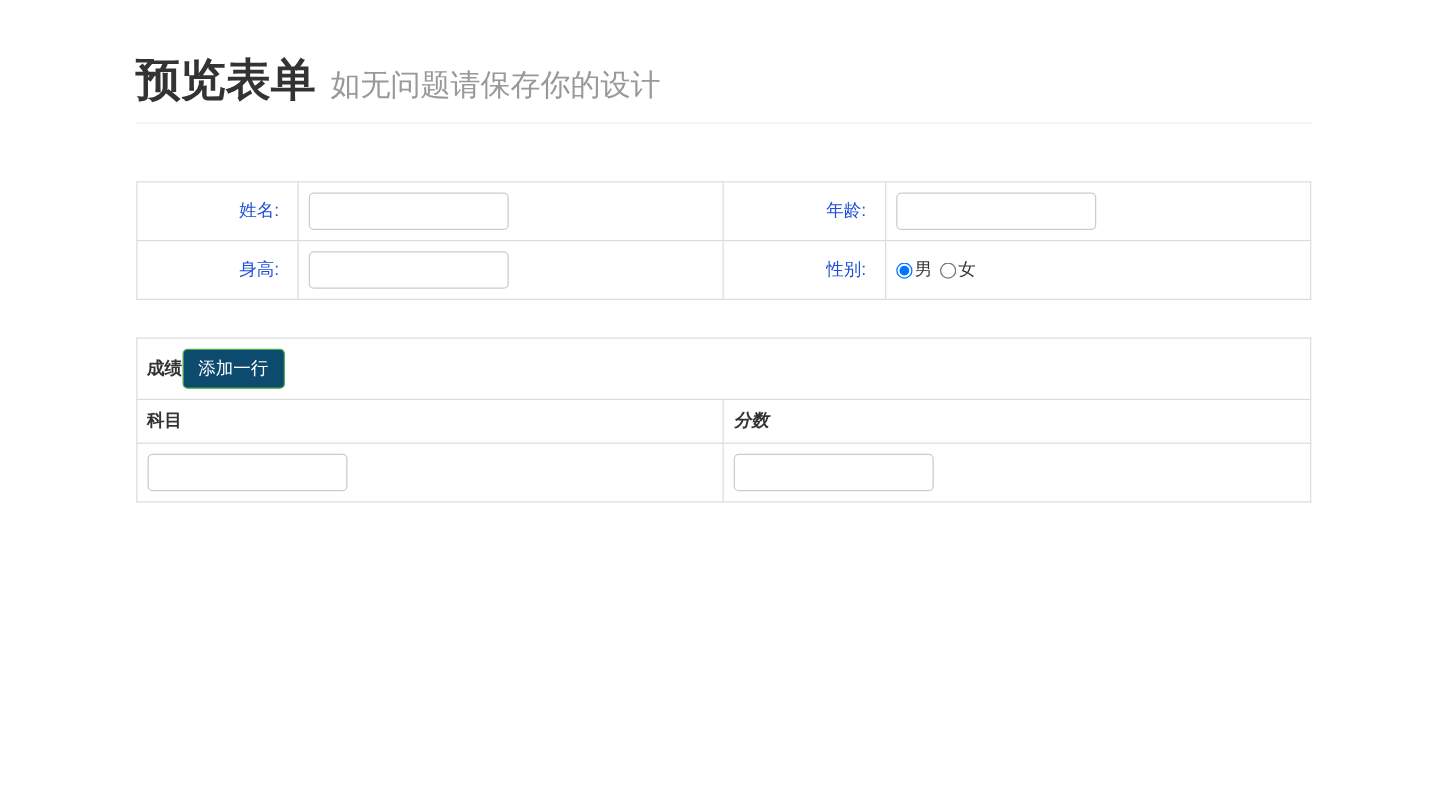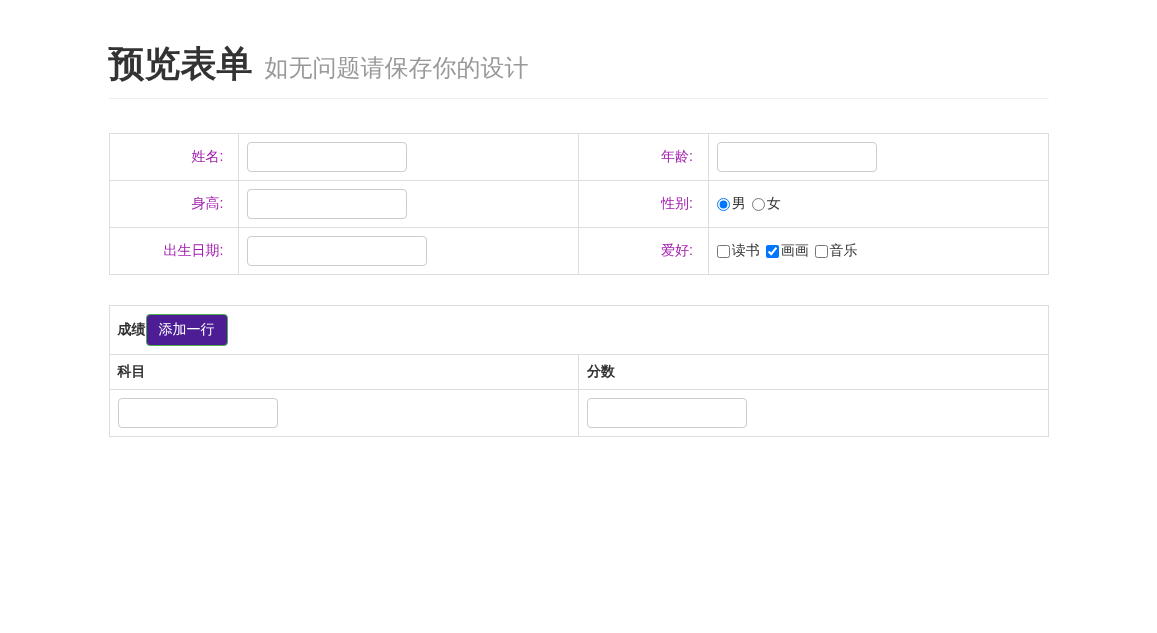--- a/index.html
+++ b/index.html
@@ -1,36 +1,36 @@
 <!DOCTYPE html>
 <html><head>
   <meta charset="utf-8">
   <style>
     * { box-sizing: border-box; margin: 0; padding: 0; }
     body { font-family: "Helvetica Neue", Helvetica, Arial, sans-serif; font-size: 14px; color: #333; background: #fff; }
     .container { width: 940px; margin: 0 auto; padding: 20px 0; }
-    .page-header { padding-bottom: 9px; margin: 20px 0 34px; border-bottom: 1px solid #eee; }
+    .page-header { padding-bottom: 9px; margin: 20px 0 46px; border-bottom: 1px solid #eee; }
     .page-header h1 { font-size: 36px; font-weight: 700; color: #333; display: inline; }
     .page-header small { font-size: 24px; font-weight: 400; color: #999; margin-left: 8px; }
     .form-title { text-align: center; font-size: 22px; font-weight: 700; margin: 30px 0 40px; color: #333; }
     .form-table { width: 100%; border-collapse: collapse; margin-bottom: 30px; }
     .form-table td { border: 1px solid #ddd; padding: 8px; vertical-align: middle; }
-    .form-table td.label-cell { width: 130px; text-align: right; color: #a21caf; padding-right: 15px; }
+    .form-table td.label-cell { width: 130px; text-align: right; color: #1d4ed8; padding-right: 15px; }
     .form-table td.input-cell { width: 340px; }
     .form-input { width: 160px; height: 30px; padding: 4px 8px; border: 1px solid #ccc; border-radius: 4px; font-size: 13px; }
     .form-input-wide { width: 180px; height: 30px; padding: 4px 8px; border: 1px solid #ccc; border-radius: 4px; font-size: 13px; }
     .form-select { width: 160px; height: 28px; padding: 3px 6px; border: 1px solid #ccc; border-radius: 4px; background: #fff; font-size: 13px; }
     .form-textarea { width: 620px; height: 70px; padding: 6px 10px; border: 1px solid #ccc; border-radius: 4px; font-size: 13px; resize: both; }
     .radio-group label, .checkbox-group label { margin-right: 2px; font-weight: normal; }
     .radio-group input, .checkbox-group input { margin: 0 2px 0 0; vertical-align: middle; }
     .grades-table { width: 100%; border-collapse: collapse; }
     .grades-table th, .grades-table td { border: 1px solid #ddd; padding: 8px; text-align: left; font-weight: 700; }
     .grades-table td.data-cell { font-weight: normal; }
     .grades-header-row th { position: relative; }
-    .btn-add { float: right; background: #4c1d95; border: 1px solid #4cae4c; color: #fff; padding: 6px 12px; border-radius: 4px; font-size: 14px; cursor: pointer; font-weight: normal; }
+    .btn-add { float: right; background: #0c4a6e; border: 1px solid #4cae4c; color: #fff; padding: 6px 12px; border-radius: 4px; font-size: 14px; cursor: pointer; font-weight: normal; }
     .grade-input { width: 160px; height: 30px; padding: 4px 8px; border: 1px solid #ccc; border-radius: 4px; font-size: 13px; }
     .header-flex { display: flex; align-items: center; }
   </style>
 </head>
 <body>
 
 <div class="container">
   <div class="page-header">
     <h1>预览表单</h1>
     <small>如无问题请保存你的设计</small>
@@ -49,48 +49,36 @@
       <td class="label-cell">身高:</td>
       <td class="input-cell"><input type="text" class="form-input" value="" style=""></td>
       <td class="label-cell">性别:</td>
       <td class="input-cell">
         <span class="radio-group">
           <label><input type="radio" name="gender" checked="" style=""><span>男</span></label>
           <label><input type="radio" name="gender" style=""><span>女</span></label>
         </span>
       </td>
     </tr>
-    <tr>
-      <td class="label-cell">出生日期:</td>
-      <td class="input-cell"><input type="text" class="form-input-wide" value="" style=""></td>
-      <td class="label-cell">爱好:</td>
-      <td class="input-cell">
-        <span class="checkbox-group">
-          <label><input type="checkbox" style=""><span>读书</span></label>
-          <label><input type="checkbox" checked="" style=""><span>画画</span></label>
-          <label><input type="checkbox" style=""><span>音乐</span></label>
-        </span>
-      </td>
-    </tr>
   </tbody>
     </table>
 
   <table class="grades-table">
     <tbody>
         <tr class="grades-header-row">
       <th colspan="2">
         <div class="header-flex">
           <span>成绩</span>
           <button class="btn-add">添加一行</button>
         </div>
       </th>
     </tr>
     <tr>
       <th style="width:50%;">科目</th>
-      <th style="width:50%;">分数</th>
+      <th style="width:50%;font-style:italic;">分数</th>
     </tr>
     <tr>
       <td class="data-cell"><input type="text" class="grade-input" value="" style=""></td>
       <td class="data-cell"><input type="text" class="grade-input" value="" style=""></td>
     </tr>
   </tbody>
     </table>
 </div>
 
 </body></html>

